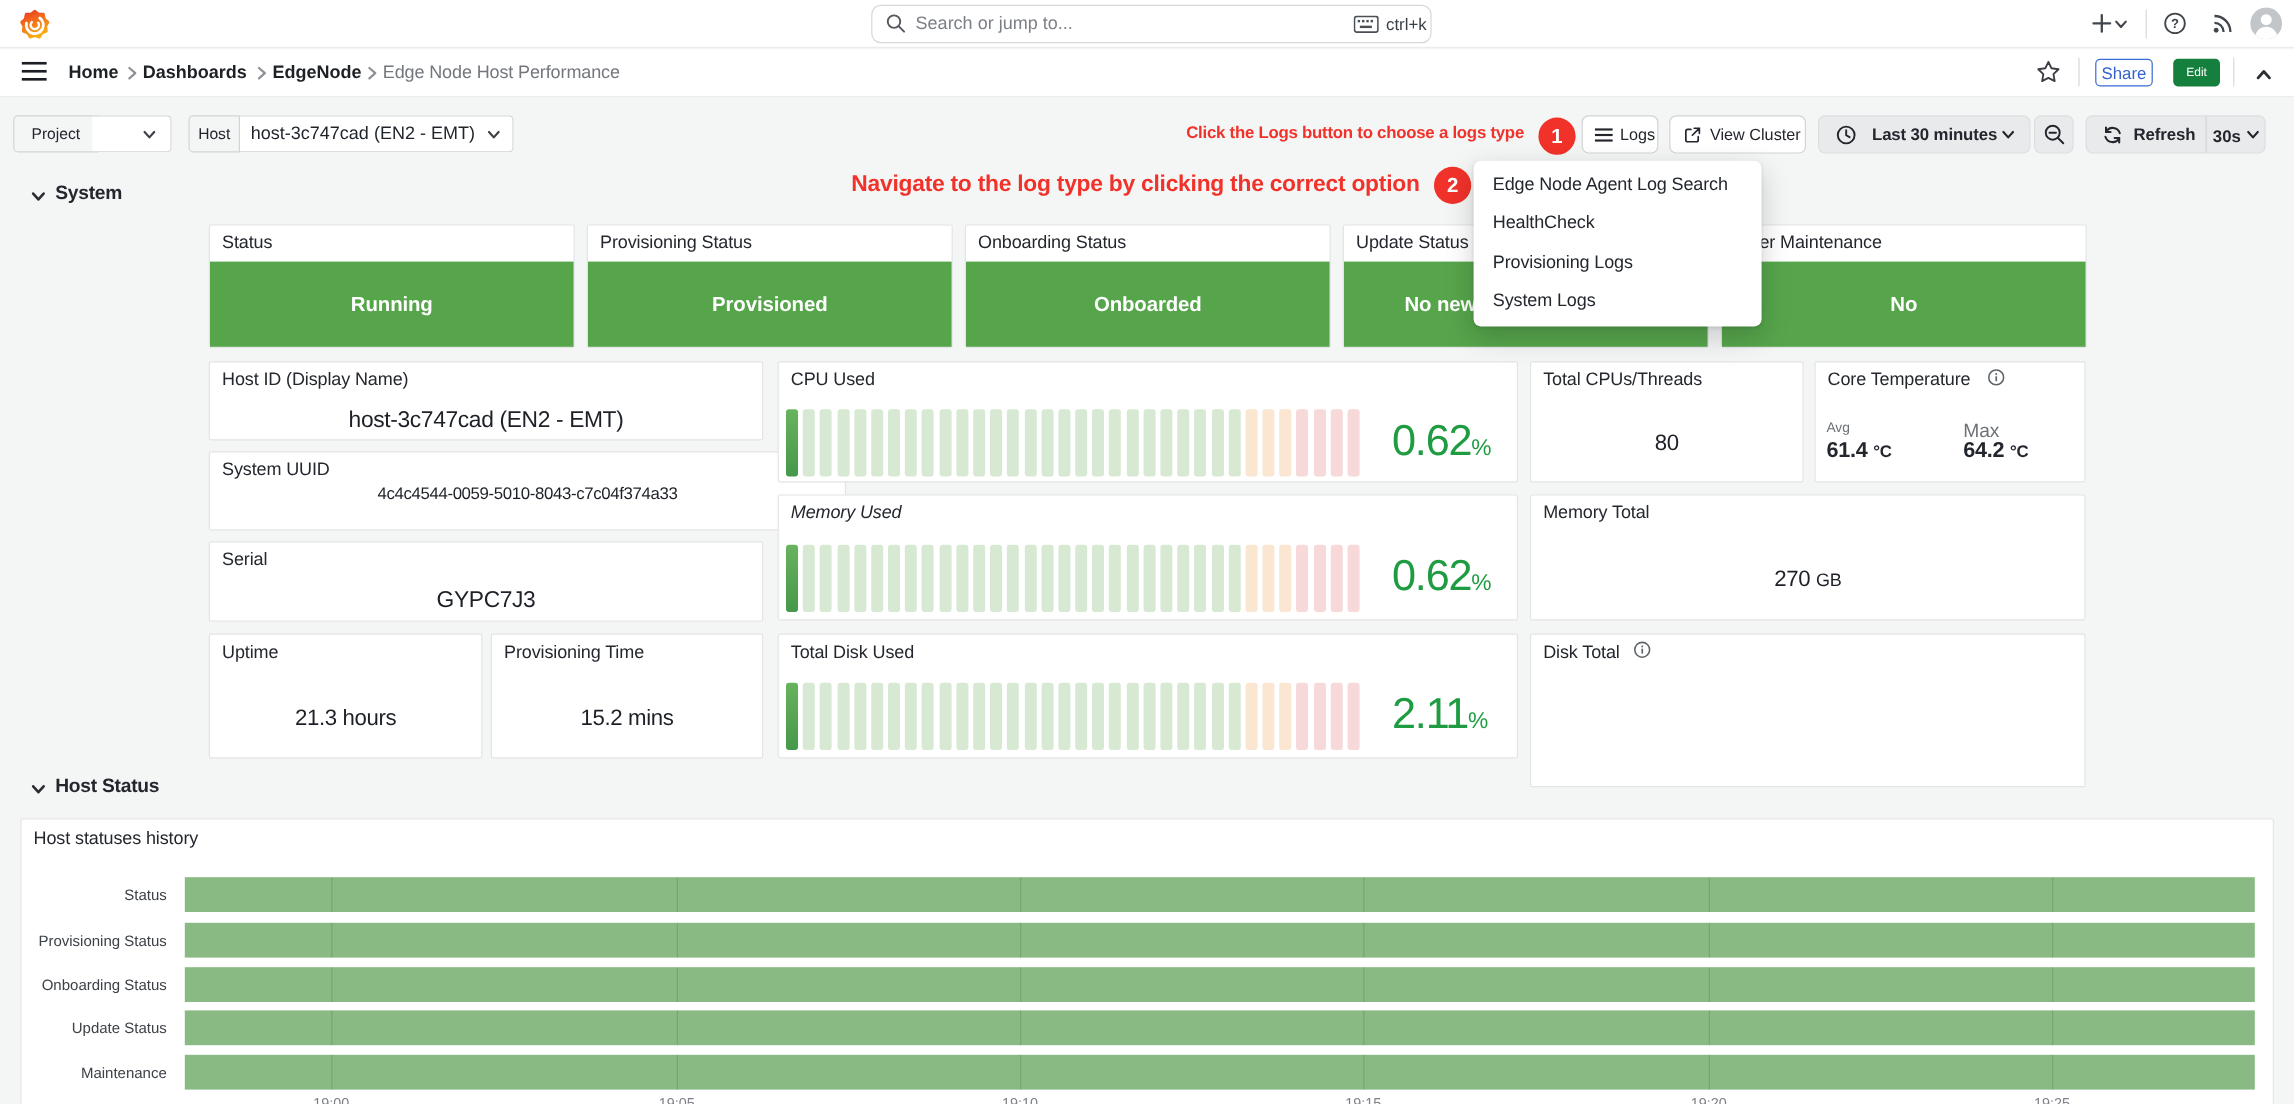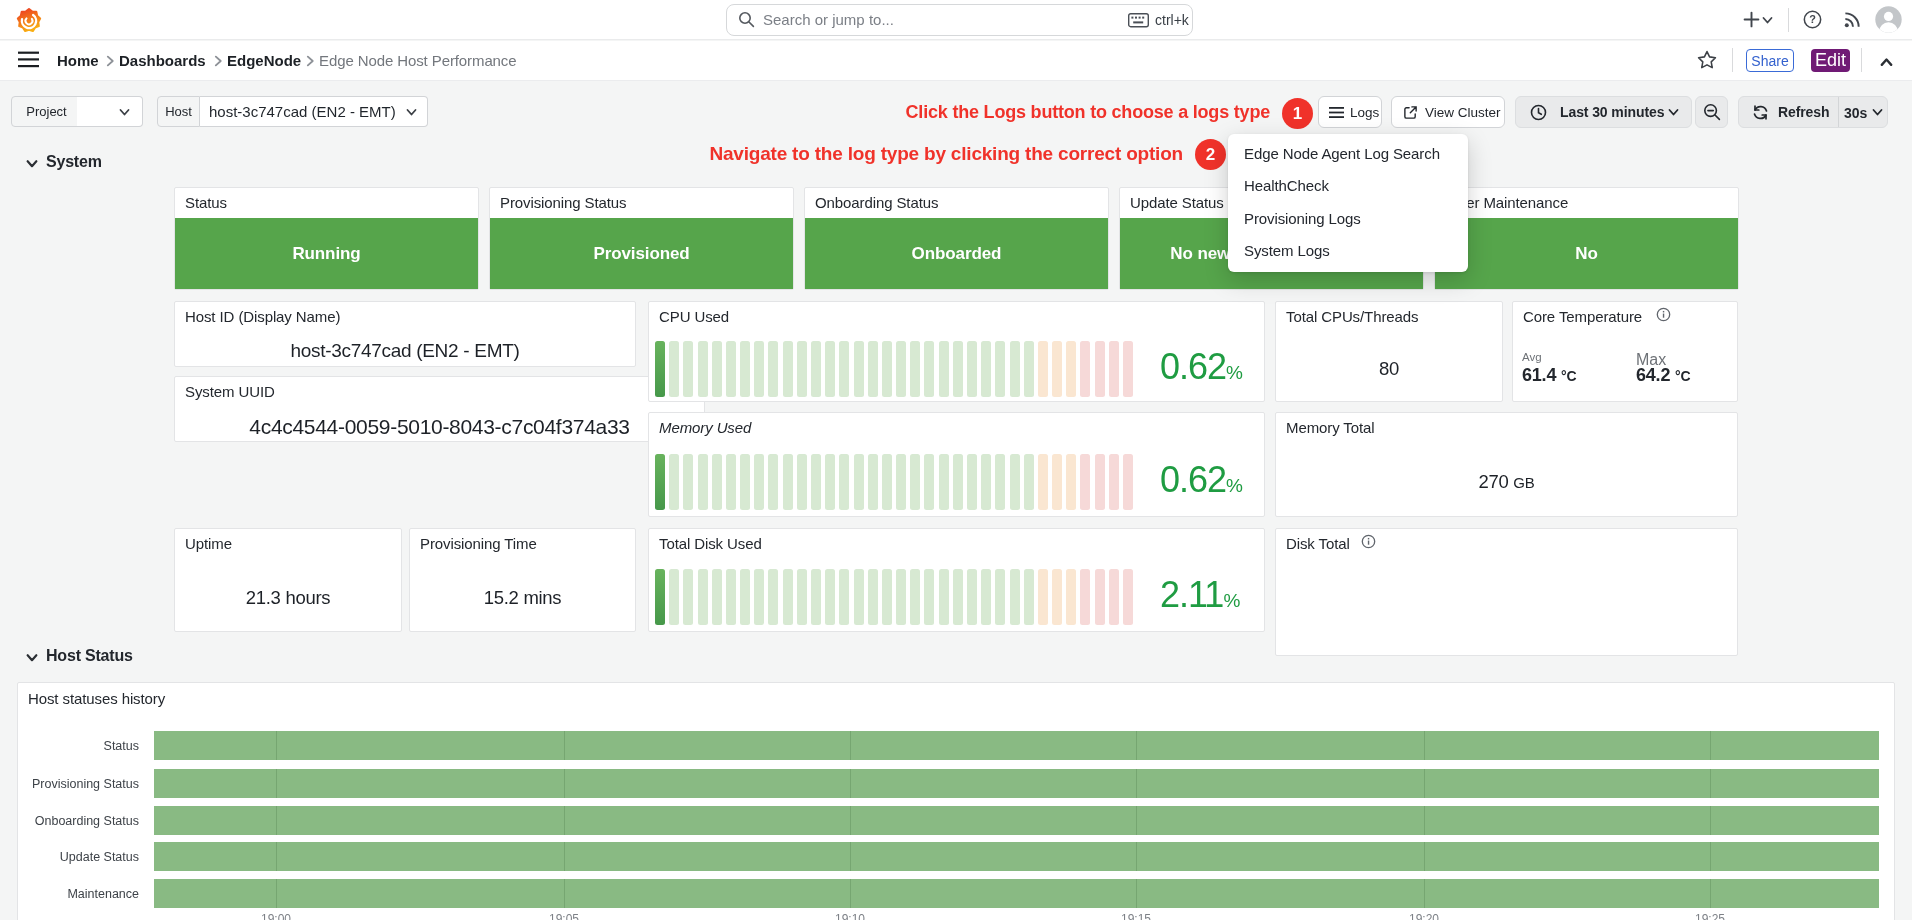--- a/index.html
+++ b/index.html
@@ -96,36 +96,36 @@
     <div class="abs" style="left:227px;top:52px;font-size:15px;font-weight:600;color:#1d2126">EdgeNode</div>
     <svg width="12" height="12" viewBox="0 0 11 11" style="position:absolute;left:304px;top:55px">
       <path d="M3.5 1.5 L8 5.5 L3.5 9.5" fill="none" stroke="#8d9197" stroke-width="1.7" stroke-linecap="round" stroke-linejoin="round"></path>
     </svg>
     <div class="abs" style="left:319px;top:52px;font-size:15px;color:#73777d;letter-spacing:-0.1px">Edge Node Host Performance</div>
     <svg width="22" height="22" viewBox="0 0 24 24" style="position:absolute;left:1696px;top:49px">
       <path d="M12 2.8l2.8 5.8 6.4.9-4.6 4.5 1.1 6.3L12 17.3l-5.7 3 1.1-6.3L2.8 9.5l6.4-.9z" fill="none" stroke="#3c4046" stroke-width="1.7" stroke-linejoin="round"></path>
     </svg>
     <div class="abs" style="left:1732px;top:48px;width:1px;height:24px;background:#d9dadc"></div>
     <div class="abs" style="left:1746px;top:49px;width:48px;height:23px;border:1px solid #3a6bd7;border-radius:4px;display:flex;align-items:center;justify-content:center;font-size:14px;font-weight:500;color:#3361ce;background:#fff">Share</div>
-    <div class="abs" style="left:1811px;top:49px;width:39px;height:23px;background:#701a75;border-radius:4px;display:flex;align-items:center;justify-content:center;font-size:18px;font-weight:500;color:#fff">Edit</div>
+    <div class="abs" style="left:1811px;top:49px;width:39px;height:23px;background:#15803d;border-radius:4px;display:flex;align-items:center;justify-content:center;font-size:10px;font-weight:500;color:#fff">Edit</div>
     <div class="abs" style="left:1861px;top:48px;width:1px;height:24px;background:#d9dadc"></div>
     <svg width="13" height="13" viewBox="0 0 11 11" style="position:absolute;left:1880px;top:56px">
       <path d="M1.5 7.5 L5.5 3 L9.5 7.5" fill="none" stroke="#2b2f34" stroke-width="2.0" stroke-linecap="round" stroke-linejoin="round"></path>
     </svg>
     <div class="vlabel" style="left:11px;top:96px;width:71px">Project</div>
     <div class="vvalue" style="left:77px;top:96px;width:66px"></div>
     <svg width="11" height="11" viewBox="0 0 11 11" style="position:absolute;left:119px;top:107px">
       <path d="M1.5 3 L5.5 7.5 L9.5 3" fill="none" stroke="#3c4046" stroke-width="1.8" stroke-linecap="round" stroke-linejoin="round"></path>
     </svg>
     <div class="vlabel" style="left:157px;top:96px;width:43px">Host</div>
     <div class="vvalue" style="left:200px;top:96px;width:228px;padding-left:9px">host-3c747cad (EN2 - EMT)</div>
     <svg width="11" height="11" viewBox="0 0 11 11" style="position:absolute;left:406px;top:107px">
       <path d="M1.5 3 L5.5 7.5 L9.5 3" fill="none" stroke="#3c4046" stroke-width="1.8" stroke-linecap="round" stroke-linejoin="round"></path>
     </svg>
-    <div class="redtxt" style="right:642px;top:102px;font-size:18px">Click the Logs button to choose a logs type</div>
+    <div class="redtxt" style="right:642px;top:102px;font-size:14px">Click the Logs button to choose a logs type</div>
     <div class="redcirc" style="left:1282px;top:98px">1</div>
     <div class="redtxt" style="right:729px;top:143px;font-size:19px">Navigate to the log type by clicking the correct option</div>
     <div class="redcirc" style="left:1195px;top:139px">2</div>
     <div class="btnw" style="left:1318px;top:96px;width:64px;padding-left:10px;gap:6px"><svg width="15" height="13" viewBox="0 0 15 13">
         <rect y="1" width="15" height="1.8" fill="#23272d"></rect>
         <rect y="5.6" width="15" height="1.8" fill="#23272d"></rect>
         <rect y="10.2" width="15" height="1.8" fill="#23272d"></rect>
       </svg>Logs</div>
     <div class="btnw" style="left:1391px;top:96px;width:114px;padding-left:11px;gap:7px;white-space:nowrap"><svg width="15" height="15" viewBox="0 0 16 16">
         <path d="M6.5 3H3.6A1.6 1.6 0 0 0 2 4.6v7.8A1.6 1.6 0 0 0 3.6 14h7.8a1.6 1.6 0 0 0 1.6-1.6V9.5" fill="none" stroke="#23272d" stroke-width="1.5" stroke-linecap="round"></path>
@@ -189,21 +189,25 @@
       <div class="statusbody">
         <span>No</span>
       </div>
     </div>
     <div class="panel" style="left:174px;top:301px;width:462px;height:66px;">
       <div class="ptitle">Host ID (Display Name)</div>
       <div class="statval" style="top:38px;font-size:19px">host-3c747cad (EN2 - EMT)</div>
     </div>
     <div class="panel" style="left:174px;top:376px;width:531px;height:66px;">
       <div class="ptitle">System UUID</div>
-      <div class="statval" style="top:38px;font-size:21px">4c4c4544-0059-5010-8043-c7c04f374a33</div>
+      <div class="statval" style="top:26px;font-size:14px">4c4c4544-0059-5010-8043-c7c04f374a33</div>
+    </div>
+    <div class="panel" style="left:174px;top:451px;width:462px;height:67px;">
+      <div class="ptitle">Serial</div>
+      <div class="statval" style="top:38px;font-size:19px">GYPC7J3</div>
     </div>
     <div class="panel" style="left:174px;top:528px;width:228px;height:104px;">
       <div class="ptitle">Uptime</div>
       <div class="statval" style="top:58px">21.3 hours</div>
     </div>
     <div class="panel" style="left:409px;top:528px;width:227px;height:104px;">
       <div class="ptitle">Provisioning Time</div>
       <div class="statval" style="top:58px">15.2 mins</div>
     </div>
     <div class="panel" style="left:648px;top:301px;width:617px;height:101px;">

